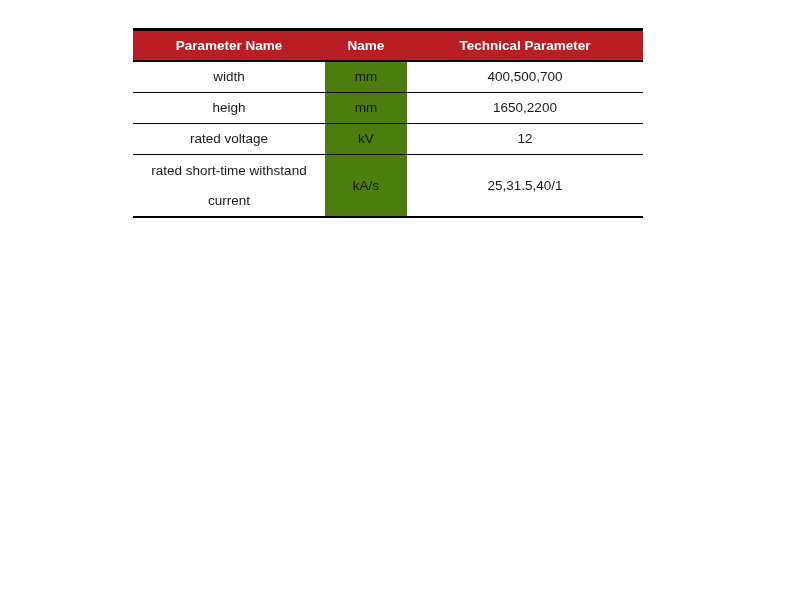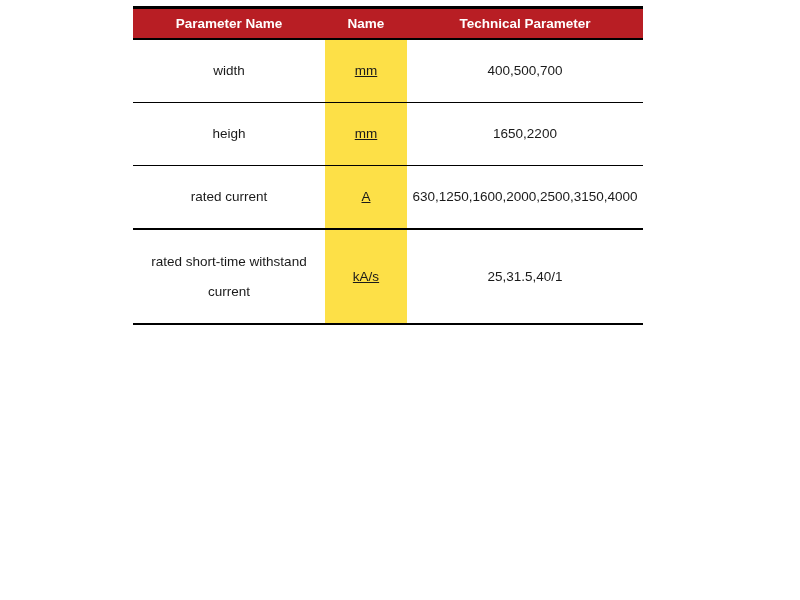--- a/index.html
+++ b/index.html
@@ -7,21 +7,21 @@
     padding: 0;
     background: #ffffff;
     width: 800px;
     height: 600px;
     font-family: "Liberation Sans", sans-serif;
     position: relative;
   }
   .spec-table-wrap {
     position: absolute;
     left: 133px;
-    top: 6px;
+    top: 28px;
     width: 510px;
   }
   table.spec-table {
     border-collapse: collapse;
     width: 510px;
     table-layout: fixed;
     border-top: 3px solid #000000;
   }
   col.c-name  { width: 192px; }
   col.c-unit  { width: 82px;  }
@@ -38,26 +38,25 @@
     padding: 0;
   }
   tbody td {
     font-size: 13.5px;
     color: #1a1a1a;
     text-align: center;
     vertical-align: middle;
     height: 30px;
     line-height: 18px;
     border-bottom: 1px solid #000000;
-    padding: 16px 4px;
+    padding: 0 4px;
     background: #ffffff;
   }
   tbody td.unit-cell {
-    background: #fde047;
-    text-decoration: underline;
+    background: #4d7c0f;
   }
   tr.thick-bottom td {
     border-bottom: 2.5px solid #000000;
   }
   tr.two-line td {
     height: 61px;
   }
   tr.two-line td.name-cell {
     line-height: 30px;
     padding: 0 10px;
@@ -84,24 +83,24 @@
         <tr>
           <td class="name-cell">width</td>
           <td class="unit-cell">mm</td>
           <td class="value-cell">400,500,700</td>
         </tr>
         <tr>
           <td class="name-cell">heigh</td>
           <td class="unit-cell">mm</td>
           <td class="value-cell">1650,2200</td>
         </tr>
-        <tr class="thick-bottom">
-          <td class="name-cell">rated current</td>
-          <td class="unit-cell">A</td>
-          <td class="value-cell">630,1250,1600,2000,2500,3150,4000</td>
+        <tr>
+          <td class="name-cell">rated voltage</td>
+          <td class="unit-cell">kV</td>
+          <td class="value-cell">12</td>
         </tr>
         <tr class="thick-bottom two-line">
           <td class="name-cell">rated short-time withstand current</td>
           <td class="unit-cell">kA/s</td>
           <td class="value-cell">25,31.5,40/1</td>
         </tr>
       </tbody>
   </table>
 </div>
 

